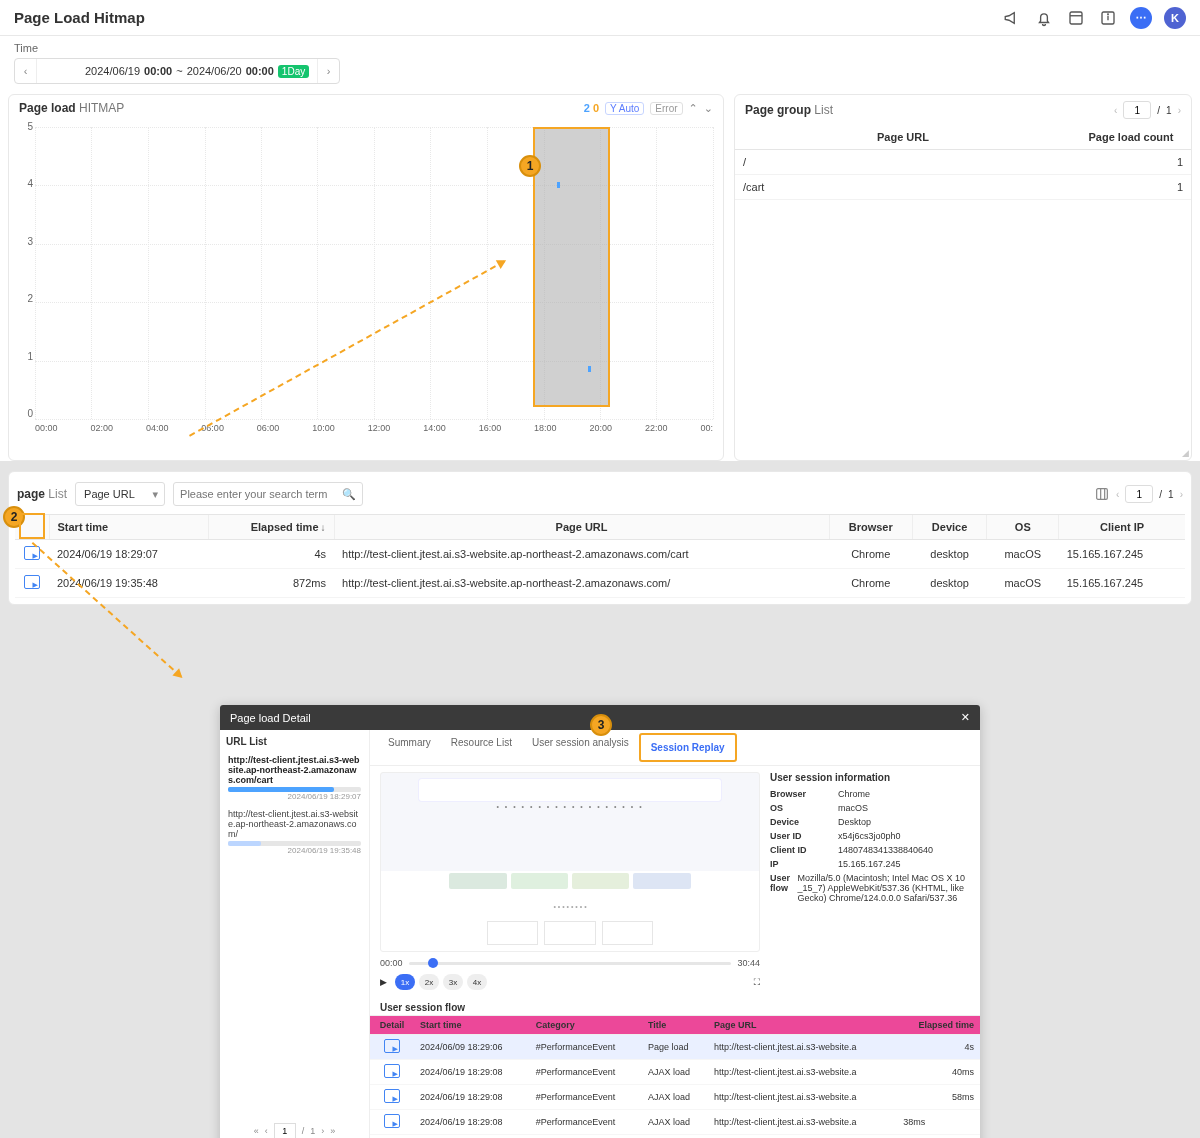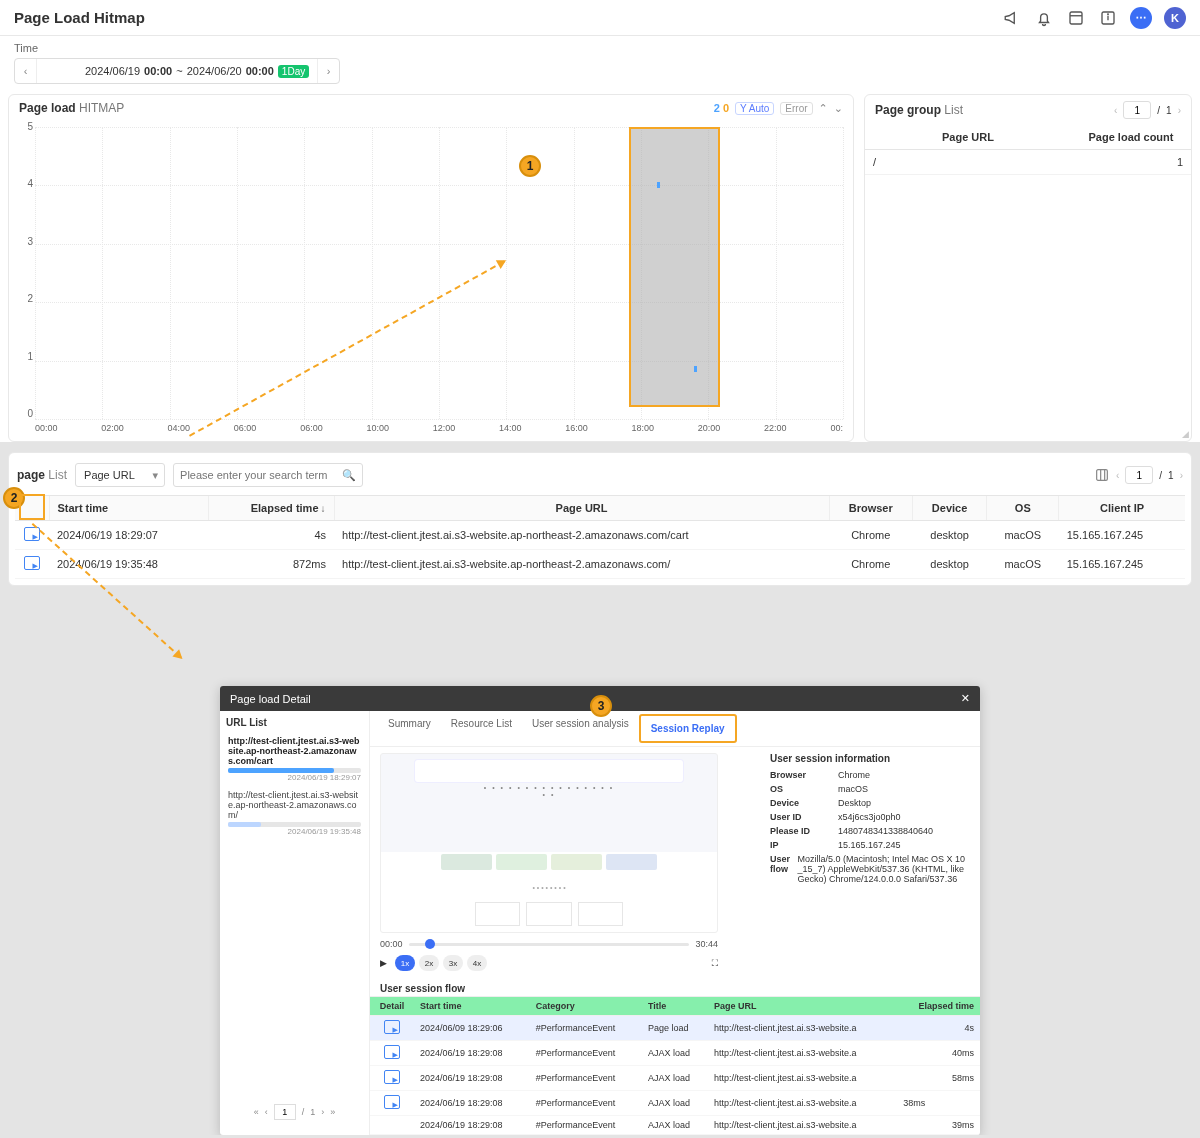--- a/index.html
+++ b/index.html
@@ -14,21 +14,21 @@
   .time-lbl { font-size: 11px; color: #666; }
   .time-picker { display: inline-flex; align-items: center; border: 1px solid #ddd; border-radius: 4px; height: 26px; margin-top: 4px; }
   .tp-arrow { width: 22px; display: inline-flex; justify-content: center; align-items: center; color: #888; cursor: pointer; border-right: 1px solid #eee; height:100%; }
   .tp-arrow.right{border-right:none;border-left:1px solid #eee;}
   .tp-range { padding: 0 8px; font-size: 11px; display:inline-flex; align-items:center; gap:4px;margin-left:40px;}
   .tp-range b{font-weight:700;}
   .badge-day { background: #15c46e; color:#fff; border-radius:3px; padding:1px 4px; font-size:10px; }
   .main-grid { display: flex; gap: 10px; padding: 0 8px; background:#fff; padding-top:4px;}
   .panel { background: #fff; border: 1px solid #e8e8e8; border-radius: 6px; position: relative; }
   .hitmap-panel { flex: 1; padding: 0; }
-  .side-panel { width: 328px; }
+  .side-panel { width: 458px; }
   .panel-hdr { display:flex; justify-content:space-between; align-items:center; padding: 6px 10px; font-size:11px; }
   .panel-title { font-weight:700; font-size:12px; }
   .panel-title .light{font-weight:400; color:#888;}
   .hdr-right{display:flex;align-items:flex-start;gap:6px;}
   .pill{border:1px solid #c7d5ff;border-radius:3px;color:#5b7cff;font-size:10px;padding:0 4px;}
   .pill.err{border-color:#e0e0e0;color:#999;}
   .stat-num{font-size:11px;}
   .stat-num .b{color:#4da3ff;font-weight:700;}
   .stat-num .o{color:#f5a623;font-weight:700;}
   .caret{color:#888;cursor:pointer;}
@@ -100,27 +100,27 @@
   .pv-thumbs div{flex:1;height:24px;background:#fff;border:1px solid #e6e6e6;}
   .timeline{display:flex;align-items:center;gap:6px;font-size:9px;color:#555;margin-top:6px;}
   .track{flex:1;height:3px;background:#e6e6e6;border-radius:2px;position:relative;}
   .knob{position:absolute;left:6%;top:-4px;width:10px;height:10px;border-radius:50%;background:#3b6ef5;}
   .controls{display:flex;align-items:center;gap:8px;margin-top:6px;font-size:9px;}
   .play{cursor:pointer;}
   .speed{display:flex;gap:4px;}
   .speed span{width:20px;height:16px;border-radius:8px;display:inline-flex;align-items:center;justify-content:center;background:#eee;font-size:8px;}
   .speed span.on{background:#3b6ef5;color:#fff;}
   .full{margin-left:auto;cursor:pointer;}
-  .session-info{width:200px;font-size:9px;margin-left:42px;}
+  .session-info{width:200px;font-size:9px;}
   .session-info h4{font-weight:700;font-size:10px;margin-bottom:4px;}
   .kv{display:flex;gap:6px;padding:2px 0;}
   .kv .k{width:62px;font-weight:700;}
   .flow-hdr{font-weight:700;font-size:10px;padding:6px 10px 2px;}
   .flow-table{width:100%;border-collapse:collapse;font-size:9px;}
-  .flow-table th{border-top:1px solid #eee;border-bottom:1px solid #eee;padding:4px 6px;background:#86efac;font-weight:700;text-align:left;}
+  .flow-table th{border-top:1px solid #eee;border-bottom:1px solid #eee;padding:4px 6px;background:#ec4899;font-weight:700;text-align:left;}
   .flow-table td{padding:4px 6px;border-bottom:1px solid #f6f6f6;}
   .flow-table tr.sel td{background:#eaf0ff;}
   .url-pager{display:flex;align-items:center;justify-content:center;gap:6px;font-size:9px;color:#888;padding:4px;}
   .url-pager input{width:22px;height:16px;border:1px solid #ddd;text-align:center;font-size:9px;}
   .gap-below{height:20px;}
   .arrow-line2{position:absolute;border-top:2px dashed #f5a623;transform-origin:0 0;}
   .arrow-line2::after{content:'';position:absolute;right:-2px;top:-6px;border-style:solid;border-width:5px 0 5px 9px;border-color:transparent transparent transparent #f5a623;}
   .relwrap{position:relative;}
 </style>
 </head>
@@ -257,20 +257,24 @@
     <table class="tbl">
       <thead>
           <tr>
         <th>Page URL</th>
         <th style="width:120px;">Page load count</th>
       </tr>
         </thead>
       <tbody>
         <tr>
             <td>/</td>
+            <td style="text-align:right;">1</td>
+          </tr>
+        <tr>
+            <td>/cart</td>
             <td style="text-align:right;">1</td>
           </tr>
       </tbody>
     </table>
     <div style="height:260px;"></div>
     <span class="resize-grip">◢</span>
   </div>
 </div>
 
 <div class="section2 relwrap">
@@ -428,21 +432,21 @@
             </div>
           <div class="kv">
               <span class="k">Device</span>
               <span>Desktop</span>
             </div>
           <div class="kv">
               <span class="k">User ID</span>
               <span>x54j6cs3jo0ph0</span>
             </div>
           <div class="kv">
-              <span class="k">Please ID</span>
+              <span class="k">Client ID</span>
               <span>1480748341338840640</span>
             </div>
           <div class="kv">
               <span class="k">IP</span>
               <span>15.165.167.245</span>
             </div>
           <div class="kv">
               <span class="k">User flow</span>
               <span style="word-break:break-all;">Mozilla/5.0 (Macintosh; Intel Mac OS X 10_15_7) AppleWebKit/537.36 (KHTML, like Gecko) Chrome/124.0.0.0 Safari/537.36</span>
             </div>

